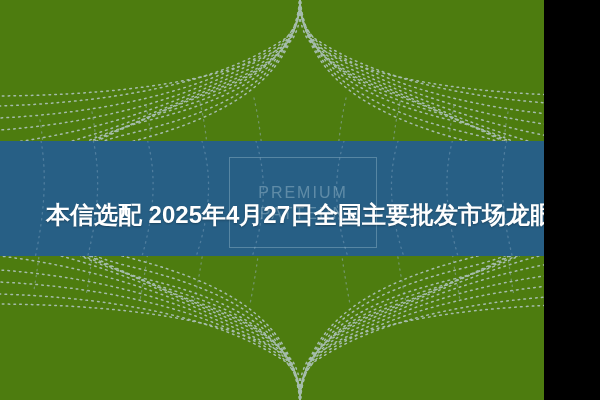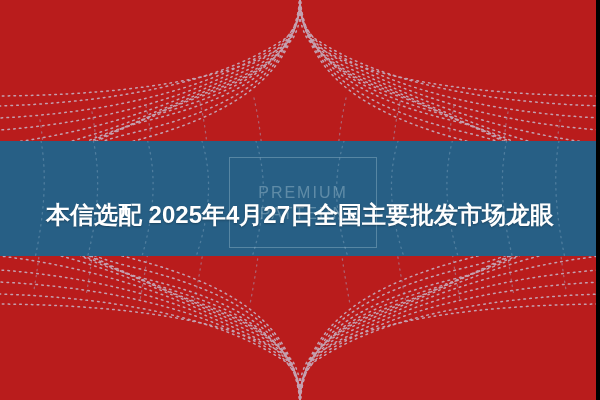--- a/index.html
+++ b/index.html
@@ -2,24 +2,24 @@
 <html><head>
 <meta charset="utf-8">
 <style>
   html, body {
     margin: 0;
     padding: 0;
     background: #000;
   }
   #stage {
     position: relative;
-    width: 596px;
+    width: 544px;
     height: 400px;
     overflow: hidden;
-    background: #b91c1c;
+    background: #4d7c0f;
     font-family: "Liberation Sans", "DejaVu Sans", sans-serif;
   }
 
   
   #bg-pattern {
     position: absolute;
     inset: 0;
     width: 600px;
     height: 400px;
     display: block;

